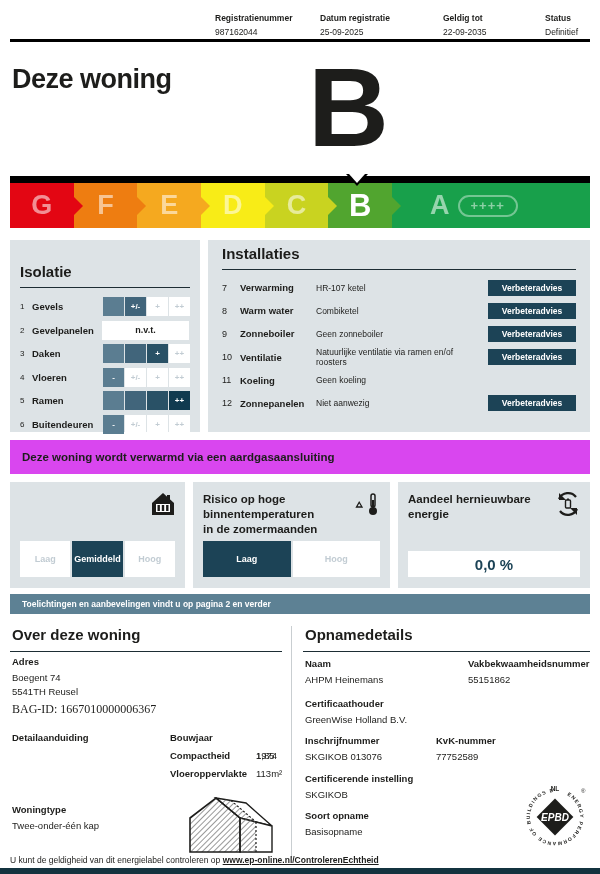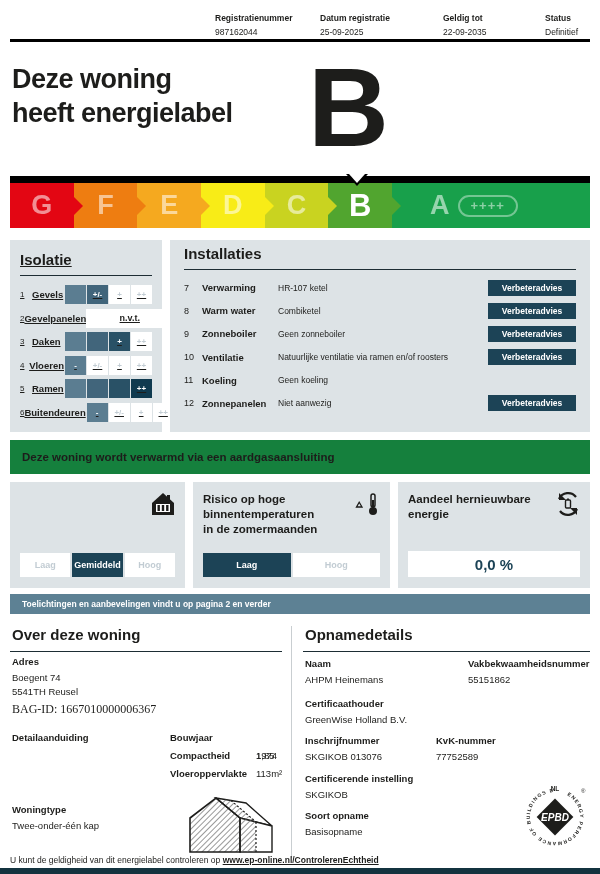--- a/index.html
+++ b/index.html
@@ -35,49 +35,49 @@
   .seg-letter.sel { color:#ffffff; font-size:31px; }
   .seg-arrow { position:absolute; right:-9px; top:50%; margin-top:-9px; width:0; height:0; z-index:2;
     border-top:9px solid transparent; border-bottom:9px solid transparent; }
   .seg-a { justify-content:flex-start; padding-left:38px; gap:8px; }
   .a-pill { border:2px solid rgba(255,255,255,0.4); border-radius:11px; color:rgba(255,255,255,0.5);
     font-size:13px; font-weight:bold; padding:1px 11px 2px; letter-spacing:1px; }
 
   
   .main-row { position:absolute; top:240px; left:10px; right:10px; height:192px; display:flex; gap:8px; }
   .card { background:#dde3e6; }
-  .iso-card { width:152px; padding:11px 10px;text-decoration:underline; }
+  .iso-card { width:190px; padding:23px 10px; }
   .inst-card { flex:1; padding:5px 14px; }
   .card-title { font-size:15px; font-weight:bold; padding-bottom:7px; border-bottom:1.5px solid #1d2d34; margin-bottom:9px; }
   .iso-row { display:flex; align-items:center; height:19px; margin-bottom:4.5px; }
   .iso-num { width:12px; font-size:8px; }
   .iso-label { flex:1; font-size:9.5px; font-weight:bold; }
   .iso-bar { display:flex; width:88px; }
   .cell { width:21px; height:19px; margin-left:1px; display:flex; align-items:center; justify-content:center;
     font-size:8px; font-weight:bold; background:#fff; }
   .nvt { width:87px; height:19px; background:#fff; display:flex; align-items:center; justify-content:center;
     font-size:9px; font-weight:bold; }
   .inst-row { display:flex; align-items:center; height:17px; margin-bottom:6.2px; }
   .inst-num { width:18px; font-size:9px; text-align:left; }
   .inst-label { width:76px; font-size:9.5px; font-weight:bold; }
   .inst-value { flex:1; font-size:8.5px; padding-right:4px; }
   .adv-btn { width:88px; height:16px; background:#1c4356; color:#fff; font-size:8.5px; font-weight:bold;
     display:flex; align-items:center; justify-content:center; cursor:pointer; }
 
   
-  .gas-banner { position:absolute; top:440px; left:10px; right:10px; height:34px; background:#15803d;
+  .gas-banner { position:absolute; top:440px; left:10px; right:10px; height:34px; background:#d946ef;
     display:flex; align-items:center; padding-left:12px; font-size:11.5px; font-weight:bold; }
 
   
   .stats-row { position:absolute; top:482px; left:10px; right:10px; height:106px; display:flex; gap:8px; }
   .stat-card { position:relative; background:#dde3e6; padding:10px; }
   .stat-1 { width:175px; } .stat-2 { width:197px; } .stat-3 { flex:1; }
   .stat-title { font-size:11.5px; font-weight:bold; line-height:15px; white-space:pre-line; padding-right:30px; }
   .stat-icon { position:absolute; top:9px; right:9px; width:26px; height:26px; }
-  .segmented { position:absolute; left:10px; right:10px; bottom:11px; height:24px; display:flex; gap:2px; }
+  .segmented { position:absolute; left:10px; right:10px; bottom:11px; height:36px; display:flex; gap:2px; }
   .seg-opt { flex:1; background:#fff; display:flex; align-items:center; justify-content:center;
     font-size:9px; font-weight:bold; color:#c2ccd3; }
   .seg-opt.on { background:#1c4356; color:#fff; }
   .value-box { position:absolute; left:10px; right:10px; bottom:11px; height:26px; background:#fff;
     display:flex; align-items:center; justify-content:center; font-size:15px; font-weight:bold; color:#1c4356; }
 
   
   .note-banner { position:absolute; top:594px; left:10px; right:10px; height:20px; background:#5d8194;
     color:#fff; font-size:8.5px; font-weight:bold; display:flex; align-items:center; padding-left:12px; }
 
@@ -119,21 +119,20 @@
   </div>
   <div class="hfield hf3">
     <span class="hlabel">Status</span>
     <span class="hvalue">Definitief</span>
   </div>
   <div class="header-rule"></div>
 </div>
 
 <div class="hero">
   <div class="hero-line">Deze woning</div>
-  <div class="hero-line">heeft energielabel</div>
   <div class="hero-letter">B</div>
 </div>
 
 <div class="scale">
   <div class="scale-topbar"></div>
   <div class="marker-black"></div>
   <div class="marker-white"></div>
   <div class="scale-segments">
       <div class="seg" style="background: rgb(227, 6, 19); flex: 1 1 0px;">
         <span class="seg-letter">G</span>

